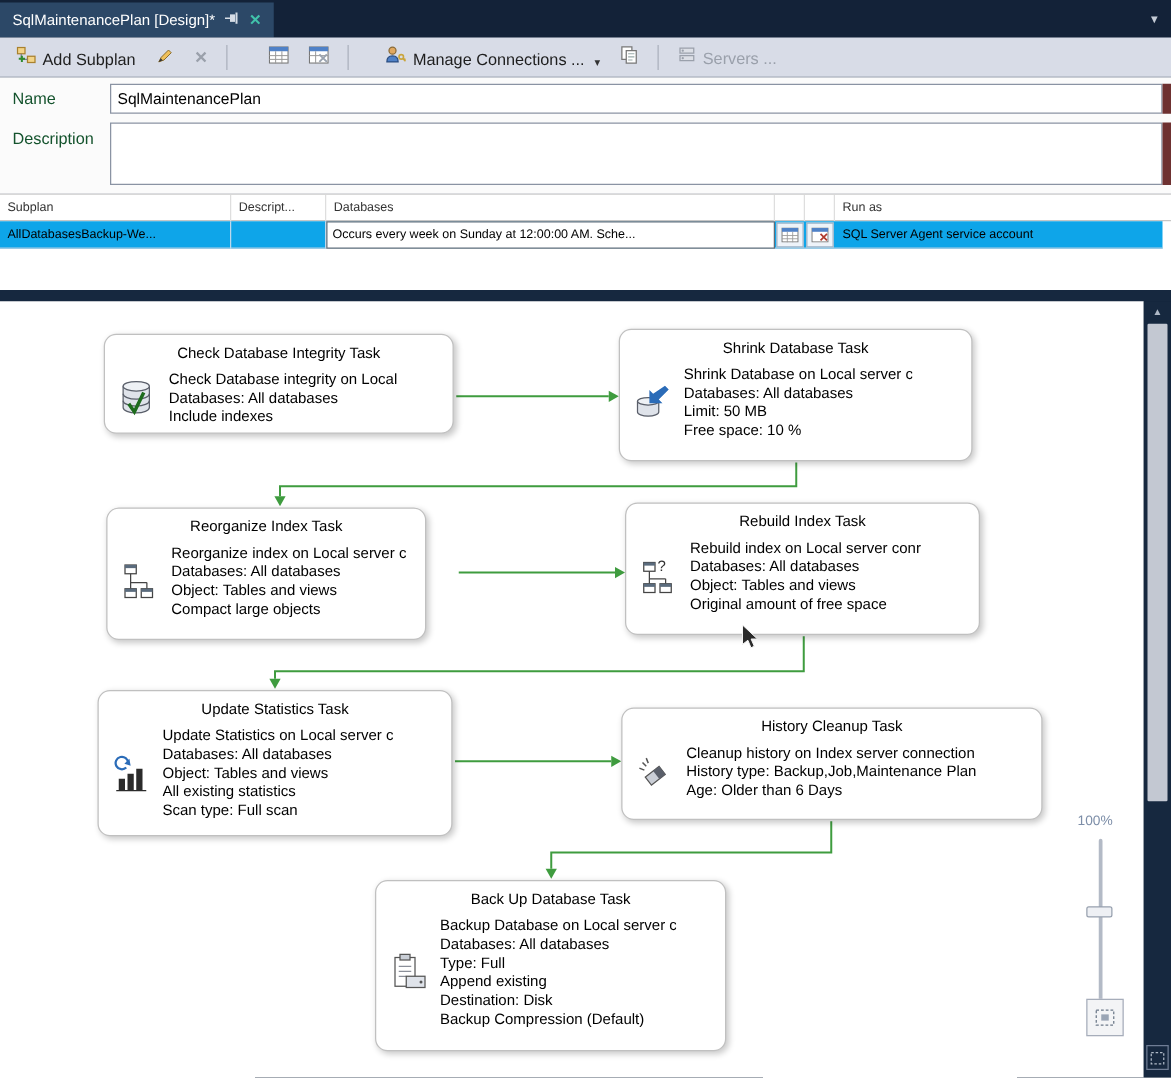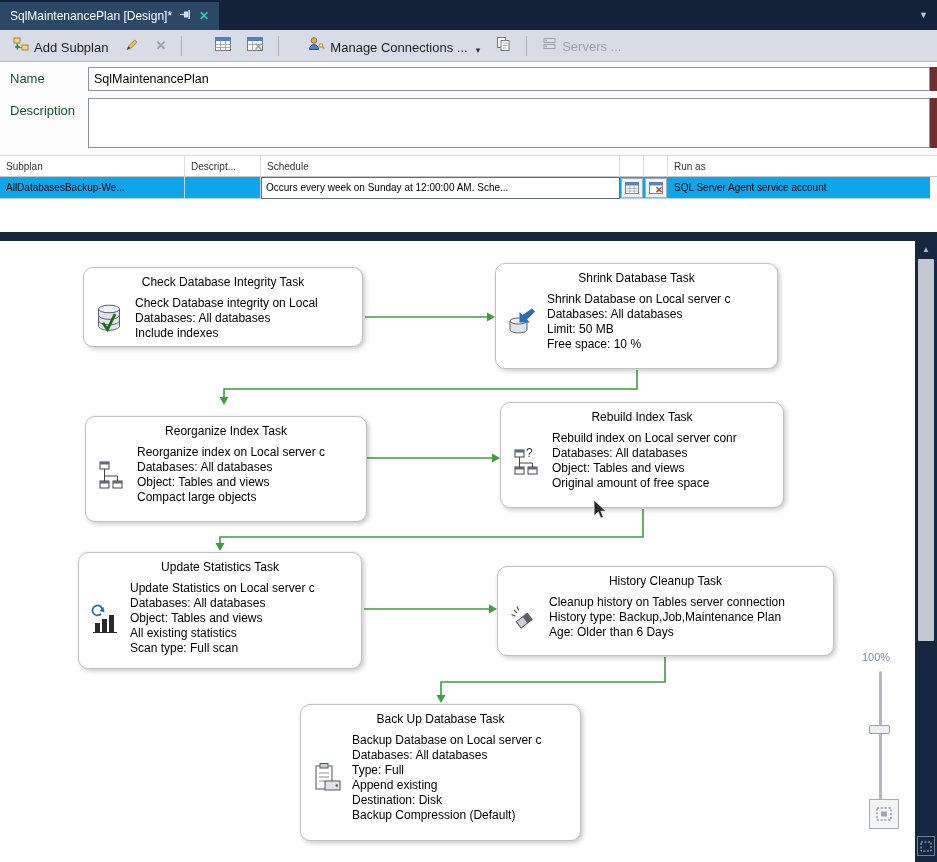--- a/index.html
+++ b/index.html
@@ -185,21 +185,21 @@
   <textarea class="desc-input" style=""></textarea>
 </div>
 <div class="edge-red" style="top:67px;height:24px;"></div>
 <div class="edge-red" style="top:98px;height:50px;"></div>
 <div class="edge-red" style="top:177px;height:22px;"></div>
 
 <div class="grid">
   <div class="grid-header">
     <div class="gh" style="left:0;width:185px;">Subplan</div>
     <div class="gh" style="left:185px;width:76px;">Descript...</div>
-    <div class="gh" style="left:261px;width:359px;">Schedule</div>
+    <div class="gh" style="left:261px;width:359px;">Databases</div>
     <div class="gh" style="left:620px;width:24px;"></div>
     <div class="gh" style="left:644px;width:24px;"></div>
     <div class="gh" style="left:668px;width:262px;border-right:none;">Run as</div>
   </div>
   <div class="grid-row">
     <div class="gc" style="left:0;width:185px;">AllDatabasesBackup-We...</div>
     <div class="gc" style="left:185px;width:76px;"></div>
     <div class="schedule-cell">Occurs every week on Sunday at 12:00:00 AM. Sche...</div>
     <div class="row-btn" style="left:621px;">
       <svg width="14" height="12" viewBox="0 0 16 14">
@@ -273,21 +273,21 @@
       </span>
       <div class="task-lines">
         <div>Shrink Database on Local server c</div>
         <div>Databases: All databases</div>
         <div>Limit: 50 MB</div>
         <div>Free space: 10 %</div>
       </div>
     </div>
   </div>
 
-  <div class="task" style="left:85px;top:175px;width:282px;height:106px;">
+  <div class="task" style="left:85px;top:165px;width:256px;height:106px;">
     <div class="task-title">Reorganize Index Task</div>
     <div class="task-body">
       <span class="task-icon">
         <svg width="28" height="30" viewBox="0 0 28 30">
             <rect x="2" y="2" width="9" height="7" fill="#fff" stroke="#444"></rect>
             <rect x="2" y="2" width="9" height="2.5" fill="#5a6b7d"></rect>
             <path d="M6.5 9 v7 M6.5 16 h13 M6.5 16 v5 M19.5 16 v5" fill="none" stroke="#444"></path>
             <rect x="2" y="21" width="9" height="7" fill="#fff" stroke="#444"></rect>
             <rect x="2" y="21" width="9" height="2.5" fill="#5a6b7d"></rect>
             <rect x="15" y="21" width="9" height="7" fill="#fff" stroke="#444"></rect>
@@ -356,21 +356,21 @@
       <span class="task-icon">
         <svg width="28" height="28" viewBox="0 0 28 28">
             <g transform="rotate(-38 15 16)">
               <rect x="7" y="12" width="14" height="8" fill="#caced6" stroke="#555"></rect>
               <rect x="15" y="12" width="6" height="8" fill="#5a5f6a"></rect>
             </g>
             <path d="M4 6 l3 3 M7 2.5 l1.6 4 M1.5 10.5 l4 1.6" stroke="#555" stroke-width="1.2"></path>
           </svg>
       </span>
       <div class="task-lines">
-        <div>Cleanup history on Tables server connection</div>
+        <div>Cleanup history on Index server connection</div>
         <div>History type: Backup,Job,Maintenance Plan</div>
         <div>Age: Older than 6 Days</div>
       </div>
     </div>
   </div>
 
   <div class="task" style="left:300px;top:463px;width:281px;height:137px;">
     <div class="task-title">Back Up Database Task</div>
     <div class="task-body">
       <span class="task-icon">

